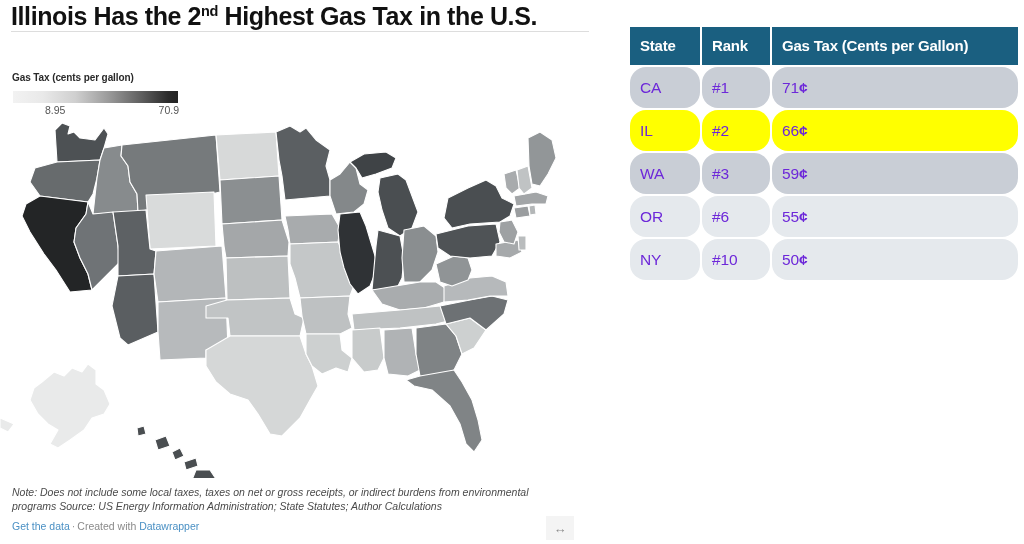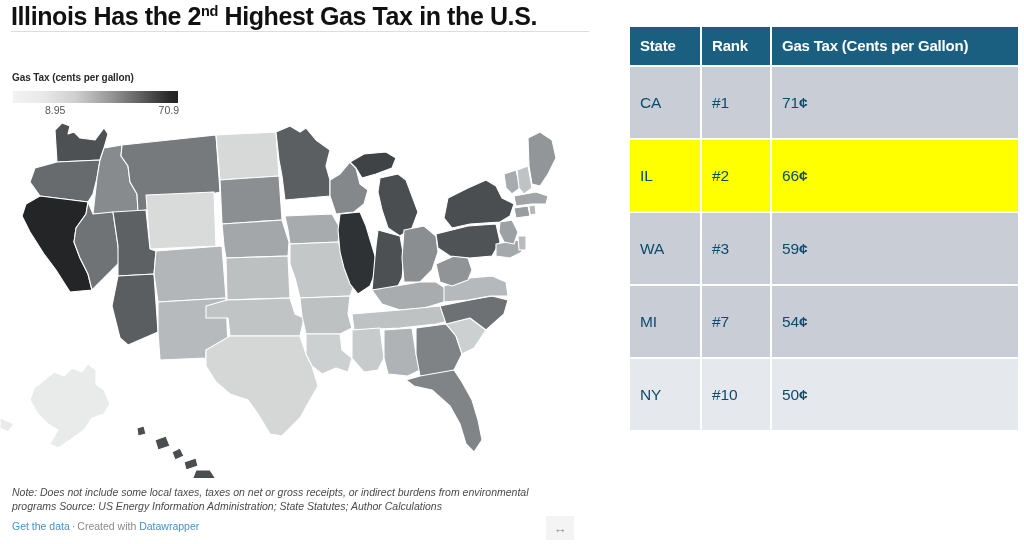--- a/index.html
+++ b/index.html
@@ -76,23 +76,23 @@
     border-collapse:separate;border-spacing:2px 2px;
     width:386px;table-layout:fixed;
   }
   table#gas-table th{
     background:#1a5f80;color:#ffffff;
     font-size:15px;font-weight:bold;text-align:left;
     padding:9px 18px 10px 10px;vertical-align:top;
     letter-spacing:-0.2px;line-height:19px;
   }
   table#gas-table td{
-    font-size:15.5px;color:#0c4a6e;
-    padding:26px 10px;vertical-align:middle;
-    letter-spacing:-0.1px;height:19px;
+    font-size:15.5px;color:#6d28d9;
+    padding:11px 10px;vertical-align:middle;
+    letter-spacing:-0.1px;height:19px;border-radius:16px;
   }
   col.c-state{width:70px;}
   col.c-rank{width:68px;}
   col.c-tax{width:246px;}
   tr.odd td{background:#c9ced6;}
   tr.even td{background:#e5e9ed;}
   tr.hl td{background:#ffff00;}
   .cents{font-weight:bold;}
 </style>
 </head>
@@ -257,24 +257,24 @@
           <tr class="hl">
             <td>IL</td>
             <td>#2</td>
             <td>66<span class="cents">¢</span></td>
           </tr>
           <tr class="odd">
             <td>WA</td>
             <td>#3</td>
             <td>59<span class="cents">¢</span></td>
           </tr>
-          <tr class="odd">
-            <td>MI</td>
-            <td>#7</td>
-            <td>54<span class="cents">¢</span></td>
+          <tr class="even">
+            <td>OR</td>
+            <td>#6</td>
+            <td>55<span class="cents">¢</span></td>
           </tr>
           <tr class="even">
             <td>NY</td>
             <td>#10</td>
             <td>50<span class="cents">¢</span></td>
           </tr>
         </tbody>
     </table>
   </div>
 

